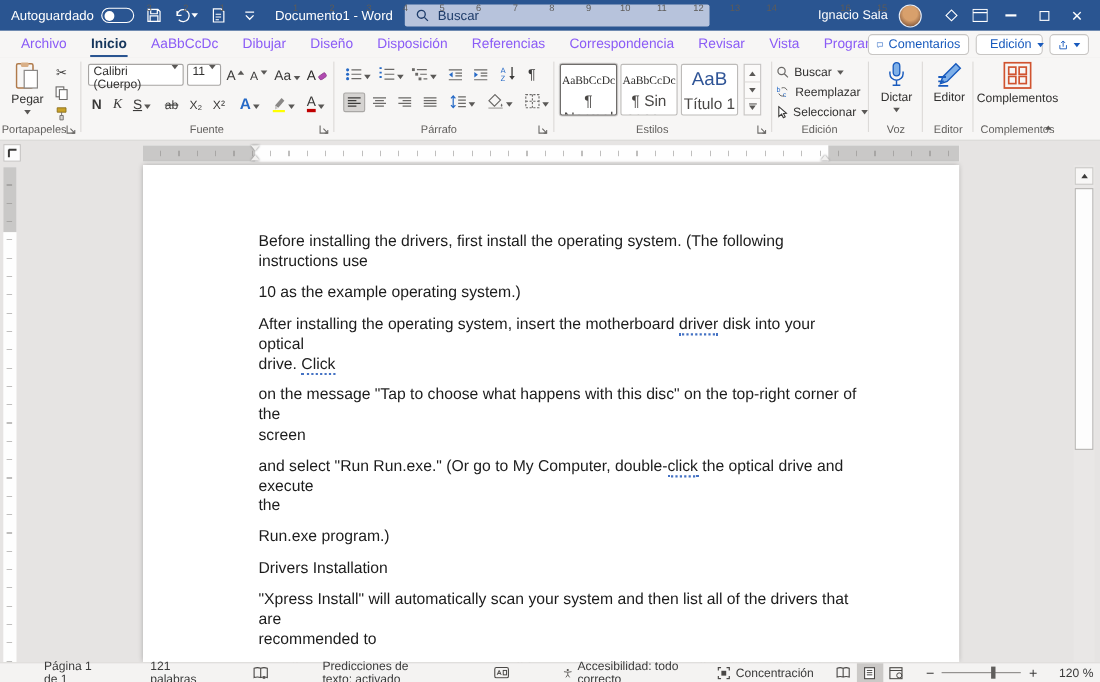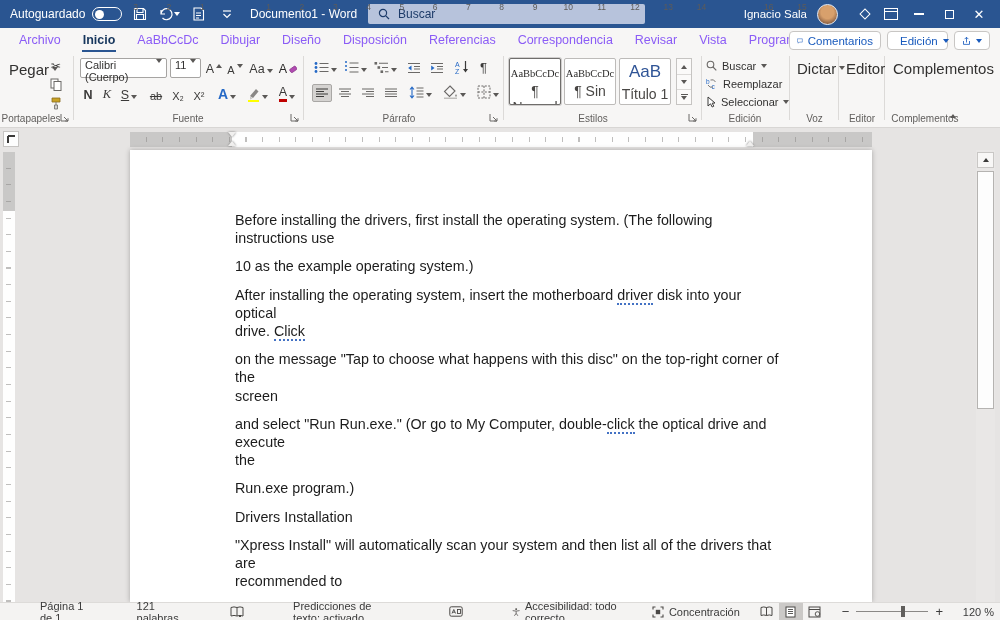--- a/index.html
+++ b/index.html
@@ -50,21 +50,21 @@
   .combo { position:absolute; height:20px; background:#fff; border:1px solid #a6a4a2; border-radius:2px;
     display:flex; justify-content:space-between; padding:0 4px; font-size:11px; color:#323130; }
   .fbtn { position:absolute; height:19px; display:flex; align-items:flex-end; justify-content:center; gap:2px;
     font-size:12.5px; color:#3b3a39; padding-bottom:1px; }
   .stylecard { position:absolute; top:6px; width:52px; height:47px; background:#fff; border:1px solid #bdbbb9; border-radius:2px; text-align:center; overflow:hidden; }
   .stylecard.sel { border:1px solid #6f6d6b; box-shadow:0 0 0 1px #d0cecd; }
   .stylecard .prev { font-size:10.5px; color:#2b2a29; margin-top:9px; font-family:"Liberation Serif", serif; }
   .stylecard .prev.h1 { font-size:17px; color:#2f5496; margin-top:3px; font-family:"Liberation Sans", sans-serif; }
   .stylecard .nm { font-size:14px; color:#494745; margin-top:4px; }
   .edit-row { position:absolute; left:706px; height:17px; display:flex; align-items:center; gap:5px; font-size:11px; color:#323130; }
-  .bigbtn { position:absolute; top:4px; display:flex; flex-direction:row; align-items:center; gap:3px; font-size:15px; color:#323130; }
+  .bigbtn { position:absolute; top:4px; display:flex; flex-direction:column; align-items:center; gap:3px; font-size:11px; color:#323130; }
 
   
   .corner { position:absolute; left:3px; top:131px; width:16px; height:16px; background:#fdfdfd; border:1px solid #c6c4c2;
     display:flex; align-items:center; justify-content:center; }
   .hruler { position:absolute; left:130px; top:132px; width:742px; height:15px; background:#fefefe; overflow:hidden; }
   .hr-gray { position:absolute; top:0; height:15px; background:#c9c8c7; }
   .hr-ticks { position:absolute; left:0; top:5px; width:742px; height:5px;
     background:repeating-linear-gradient(to right, transparent 0 15.6px, #8c8a88 15.6px 16.65px); opacity:.55; }
   .rnum { position:absolute; top:1px; display:flex; }
   .rnum span { width:33.3px; text-align:center; font-size:8.5px; color:#5d5b59; line-height:13px; }

